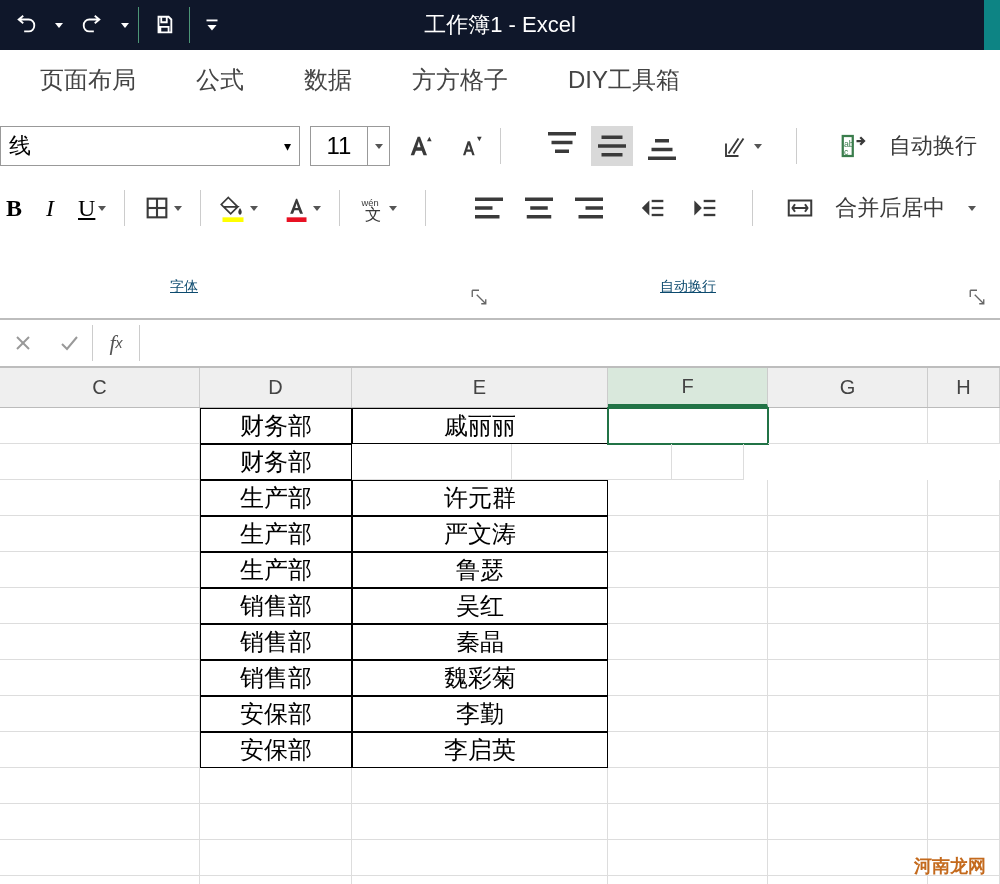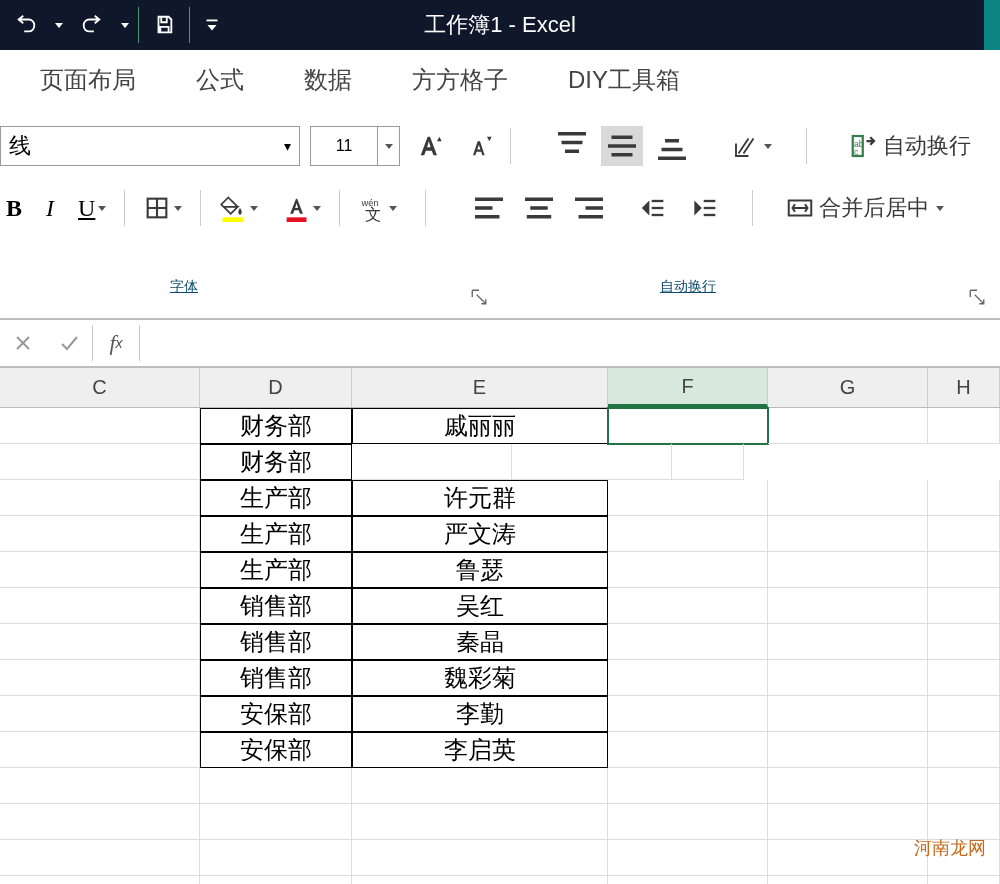--- a/index.html
+++ b/index.html
@@ -23,57 +23,57 @@
 .ribbon { height: 210px; background: #fff; border-bottom: 2px solid #bdbdbd; position: relative; }
 .ribbon-row1 { display: flex; align-items: center; height: 60px; padding-top: 12px; padding-left: 0; gap: 10px; }
 .ribbon-row2 { display: flex; align-items: center; height: 66px; gap: 12px; padding-top: 10px; }
 .group-label-row { position: absolute; bottom: 6px; left: 0; right: 0; height: 34px; }
 .group-label { position: absolute; font-size: 14px; color: #0c4a6e; text-decoration: underline; }
 .dialog-launcher { position: absolute; width: 18px; height: 18px; }
 .dialog-launcher svg { width: 18px; height: 18px; }
 
 .font-combo { width: 300px; height: 40px; border: 1px solid #999; display: flex; align-items: center; padding: 0 8px; font-size: 22px; }
 .font-combo .arrow { margin-left: auto; font-size: 14px; }
-.size-combo { width: 68px; height: 40px; border: 1px solid #999; display: flex; align-items: center; justify-content: center; font-size: 16px; }
+.size-combo { width: 58px; height: 40px; border: 1px solid #999; display: flex; align-items: center; justify-content: center; font-size: 24px; }
 .size-arrow { width: 22px; height: 40px; border: 1px solid #999; border-left: none; display: flex; align-items: center; justify-content: center; }
 .size-arrow::after { content: ""; border-left: 4px solid transparent; border-right: 4px solid transparent; border-top: 5px solid #555; }
 
 .rb-btn { display: flex; align-items: center; justify-content: center; height: 44px; padding: 0 6px; }
 .rb-btn svg { width: 28px; height: 28px; }
 .rb-sep { width: 1px; height: 36px; background: #ccc; }
 .drop::after { content: ""; display: inline-block; margin-left: 3px; border-left: 4px solid transparent; border-right: 4px solid transparent; border-top: 5px solid #555; }
 
 .align-grp { display: flex; gap: 8px; margin-left: 30px; }
 .aln { width: 42px; height: 40px; display: flex; align-items: center; justify-content: center; }
 .aln.sel { background: #d9d9d9; }
 .orient-btn { margin-left: 22px; display: flex; align-items: center; }
 .orient-btn svg { width: 30px; height: 30px; }
 
 .wrap-merge { margin-left: 32px; display: flex; flex-direction: column; gap: 8px; }
-.wm-btn { display: flex; align-items: center; gap: 4px; font-size: 22px; color: #3a3a3a; }
+.wm-btn { display: flex; align-items: center; gap: 20px; font-size: 22px; color: #3a3a3a; }
 .wm-btn svg { width: 30px; height: 30px; }
 
 
 .formula-bar { height: 48px; display: flex; align-items: center; border-bottom: 2px solid #bdbdbd; padding-left: 0; font-size: 22px; color: #777; }
 .fb-btn { width: 46px; display: flex; justify-content: center; align-items: center; }
 .fb-sep { width: 1px; height: 36px; background: #ccc; }
 .fb-input { flex: 1; height: 100%; padding-left: 10px; }
 
 
 .sheet { position: relative; }
 .col-headers { display: flex; height: 40px; background: #efefef; border-bottom: 1px solid #bbb; font-size: 20px; color: #444; }
 .ch { display: flex; align-items: center; justify-content: center; border-right: 1px solid #ccc; }
 .ch.sel { background: #d9e8dc; border-bottom: 3px solid #217346; }
 .grid-row { display: flex; height: 36px; }
 .cell { border-right: 1px solid #ddd; border-bottom: 1px solid #ddd; display: flex; align-items: center; justify-content: center; font-size: 24px; }
 .cell.bordered { border: 1px solid #000; }
 .cell.sel-border { outline: 2px solid #217346; outline-offset: -1px; }
 .wC { width: 200px; } .wD { width: 152px; } .wE { width: 256px; } .wF { width: 160px; } .wG { width: 160px; } .wH { width: 72px; }
 
-.footer-wm { position: absolute; right: 14px; bottom: 24px; color: #c46a1d; font-size: 18px; font-weight: 400; text-align: center; }
+.footer-wm { position: absolute; right: 14px; bottom: 6px; color: #c46a1d; font-size: 18px; font-weight: 700; text-align: center; }
 
 </style>
 </head>
 <body>
 
 <div class="titlebar">
   <div class="qat">
     <div class="qat-btn">
       <svg viewBox="0 0 24 24" fill="none" stroke="white" stroke-width="2">
           <path d="M9 10 L4 6 L9 2 M4 6 H15 a6 6 0 0 1 6 6 v1 a6 6 0 0 1 -6 6 h-5"></path>

